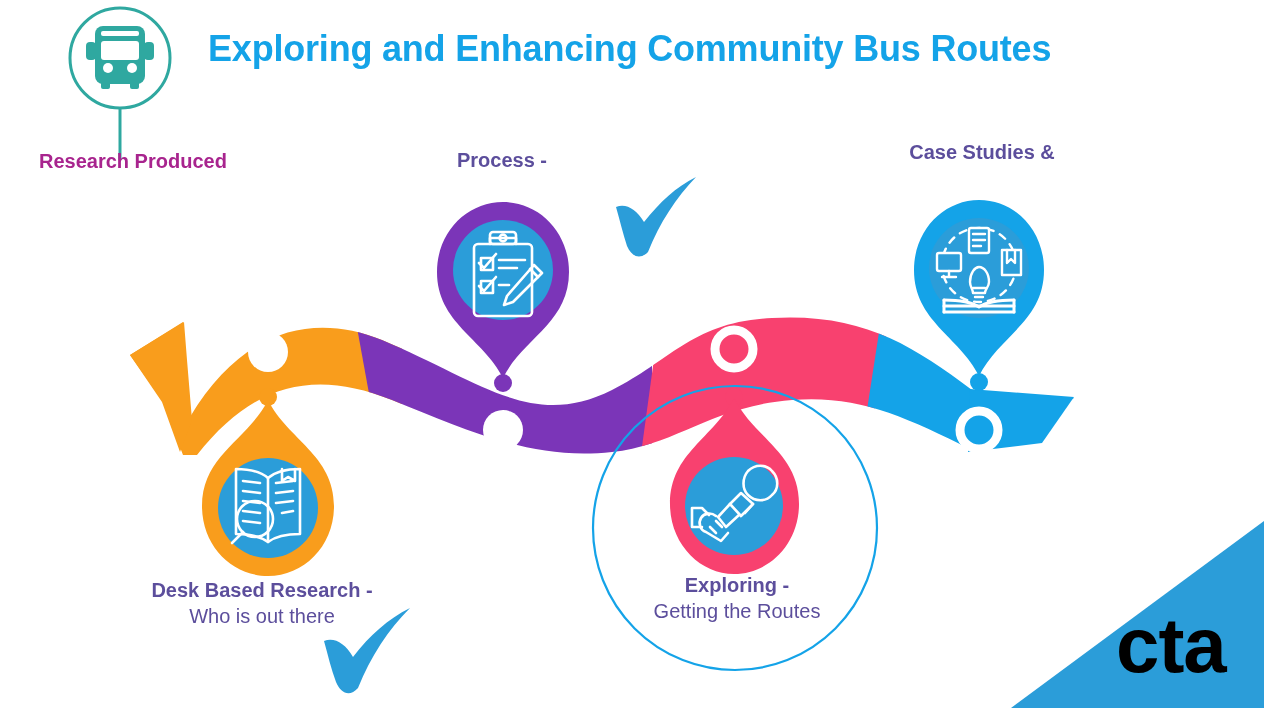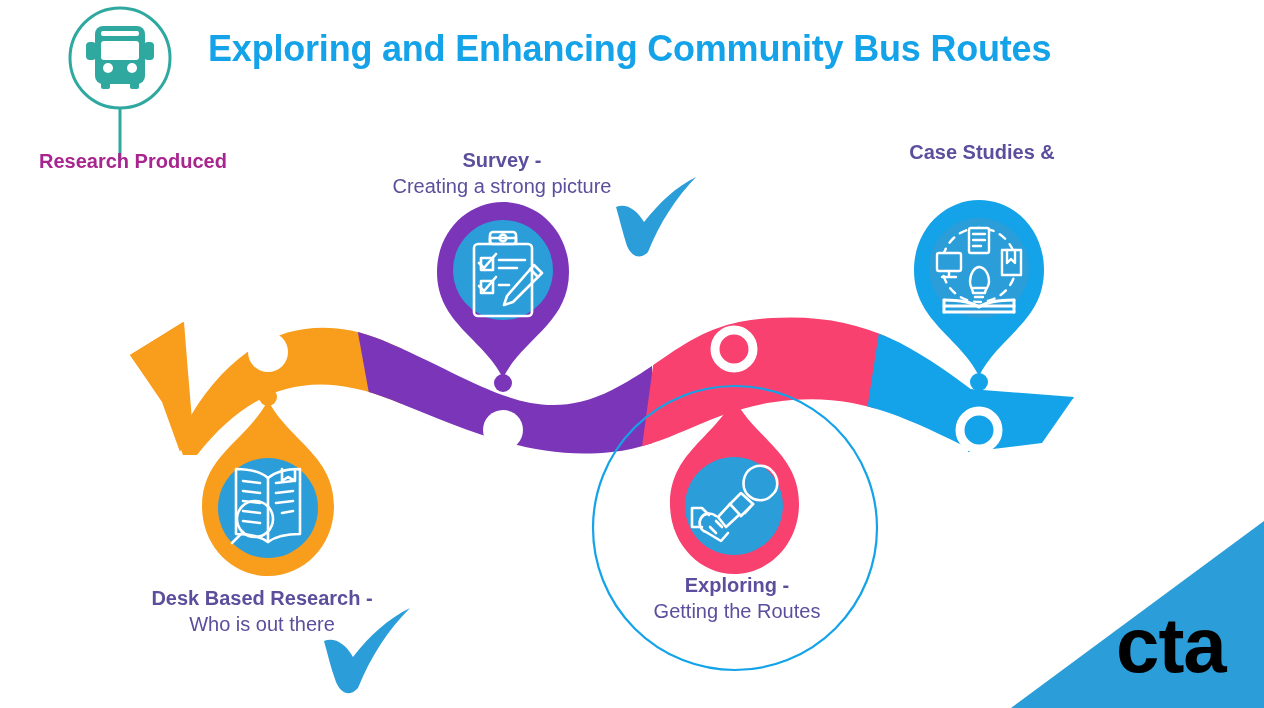--- a/index.html
+++ b/index.html
@@ -55,21 +55,21 @@
     font-size: 20px;
     font-weight: bold;
   }
   .caption .l2 {
     display: block;
     font-size: 20px;
     font-weight: normal;
   }
   .caption .l2.bold { font-weight: bold; }
 
-  #caption-desk    { left: 100px; top: 578px; width: 300px; margin-top: 8px; }
+  #caption-desk    { left: 100px; top: 578px; width: 300px; }
   #caption-survey  { left: 340px; top: 148px; width: 300px; }
   #caption-interviews { left: 575px; top: 573px; width: 300px; }
   #caption-case    { left: 820px; top: 140px; width: 300px; }
 
   
   #cta-logo-text {
     position: absolute;
     left: 1104px; top: 606px;
     font-size: 78px;
     font-weight: bold;
@@ -267,22 +267,21 @@
   <div id="slide-title">Exploring and Enhancing Community Bus Routes</div>
 
   <div id="research-process-label">Research Produced</div>
 
   <div class="caption" id="caption-desk">
     <span class="l1">Desk Based Research -</span>
     <span class="l2">Who is out there</span>
   </div>
 
   <div class="caption" id="caption-survey">
-    <span class="l1">Survey -</span>
-    <span class="l2">Creating a strong picture</span>
+    <span class="l1">Process -</span>
   </div>
 
   <div class="caption" id="caption-interviews">
     <span class="l1">Exploring -</span>
     <span class="l2">Getting the Routes</span>
   </div>
 
   <div class="caption" id="caption-case">
     <span class="l1">Case Studies &amp;</span>
   </div>

